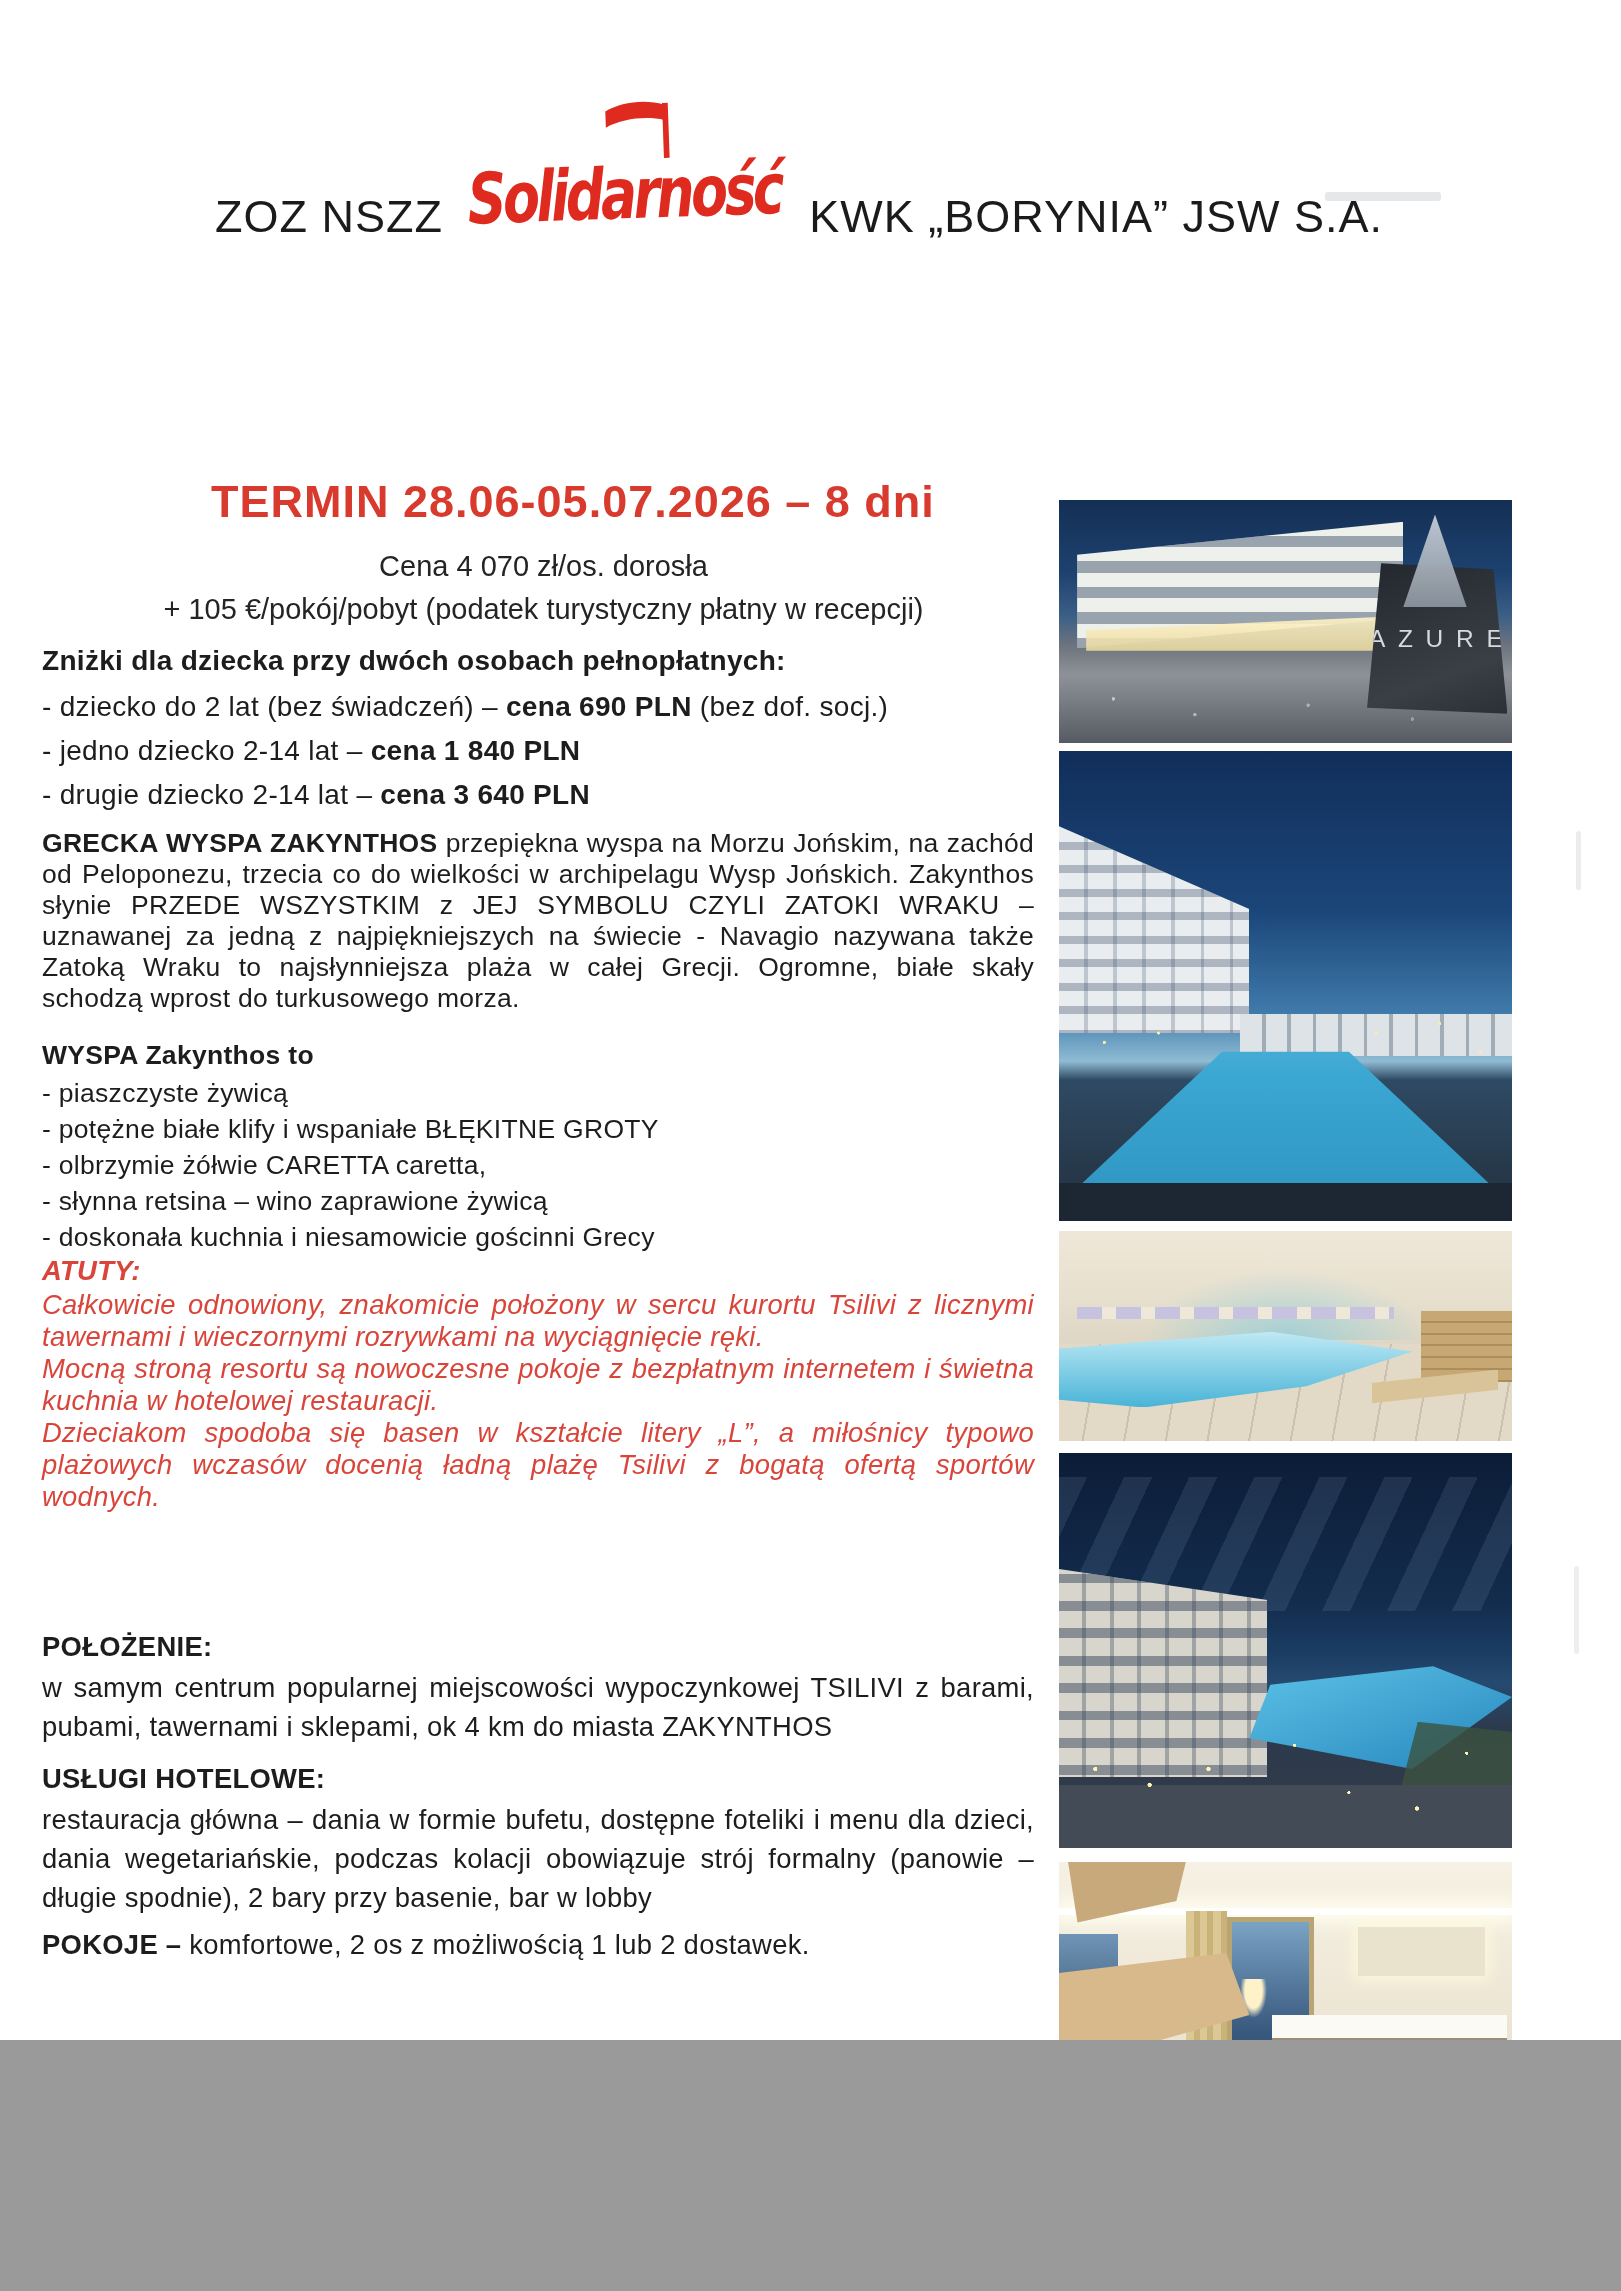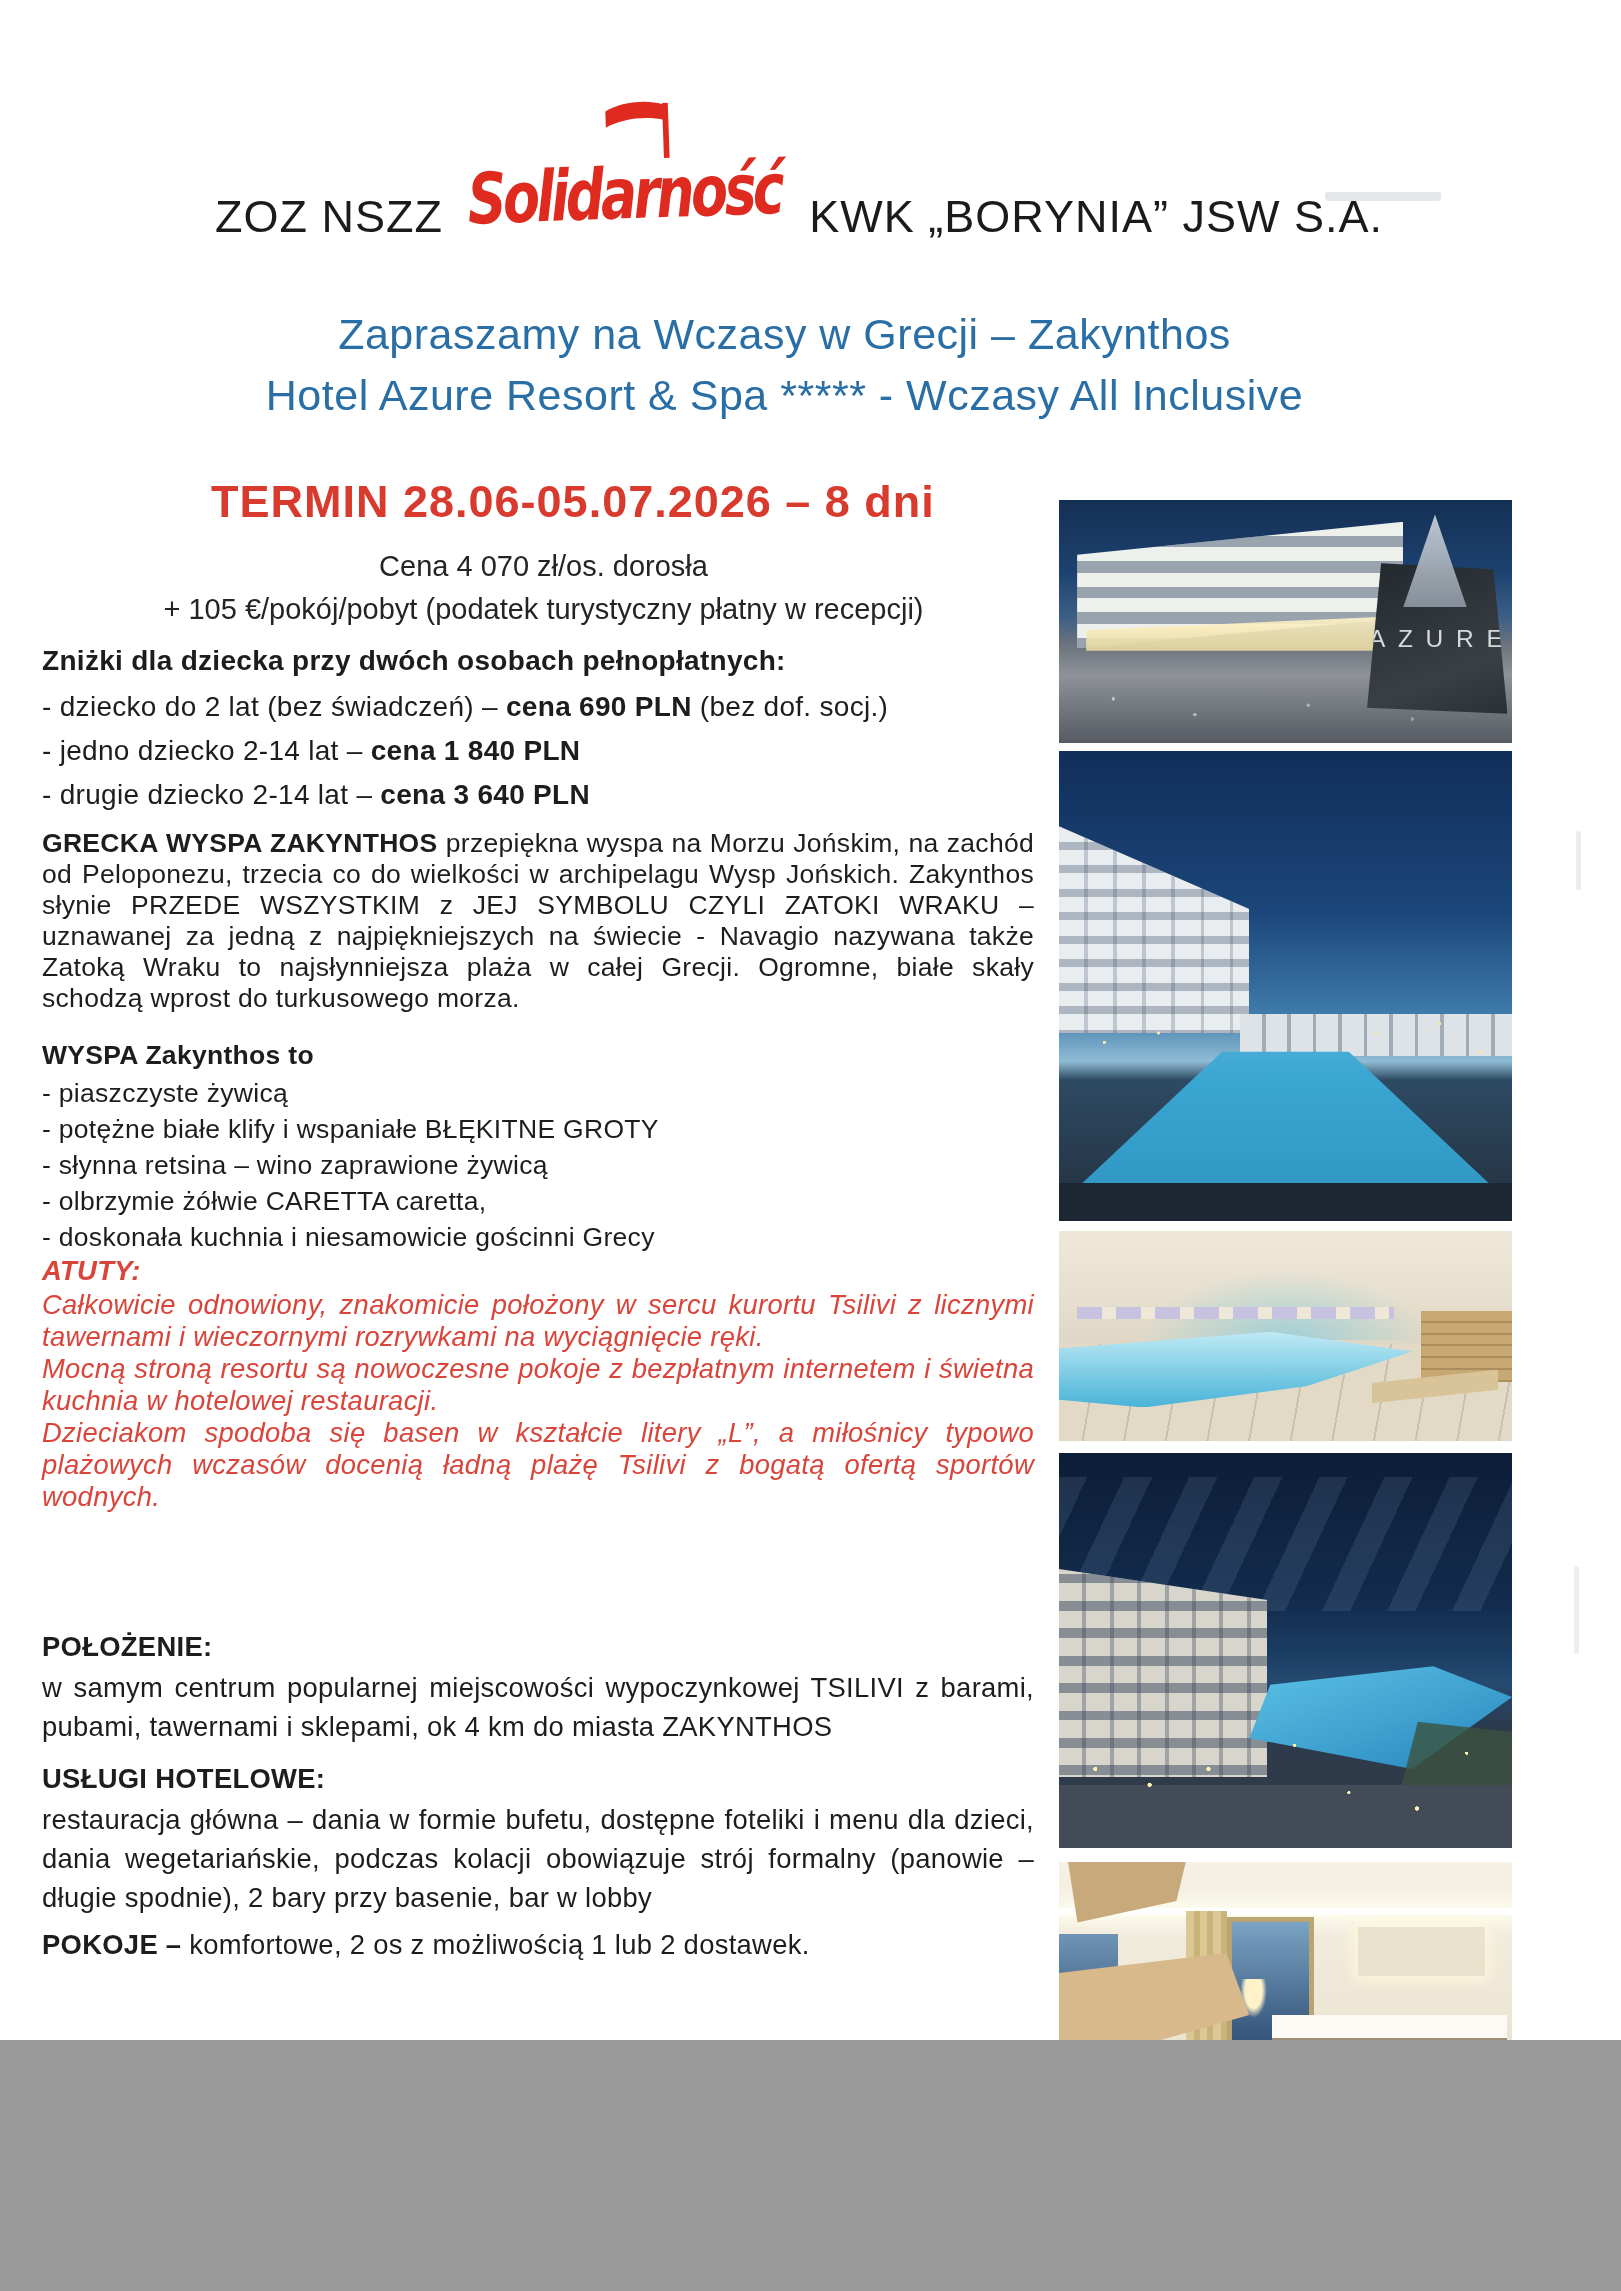--- a/index.html
+++ b/index.html
@@ -160,24 +160,20 @@
         <g transform="rotate(-2 170 80)">
           <path d="M212,8 C192,1 166,4 150,13 L150,30 C168,21 192,19 212,24 Z" fill="#df2b1f"></path>
           <rect x="210" y="6" width="6" height="58" fill="#df2b1f"></rect>
           <text x="2" y="126" font-family="DejaVu Sans, sans-serif" font-size="74" font-weight="bold" font-style="italic" fill="#df2b1f" letter-spacing="-5" textLength="330" lengthAdjust="spacingAndGlyphs">Solidarność</text>
         </g>
       </svg>
     </div>
     <div class="org-name">KWK „BORYNIA” JSW S.A.</div>
   </div>
 
-  <div class="title">
-    <div>Zapraszamy na Wczasy w Grecji – Zakynthos</div>
-    <div>Hotel Azure Resort &amp; Spa ***** - Wczasy All Inclusive</div>
-  </div>
 
   <div class="termin">TERMIN 28.06-05.07.2026 – 8 dni</div>
   <div class="prices">
     <div>Cena 4 070 zł/os. dorosła</div>
     <div>+ 105 €/pokój/pobyt (podatek turystyczny płatny w recepcji)</div>
   </div>
 
   <div class="sect discounts">
     <h3>Zniżki dla dziecka przy dwóch osobach pełnopłatnych:</h3>
     <p><span>- dziecko do 2 lat (bez świadczeń) – </span><span class="b">cena 690 PLN</span><span> (bez dof. socj.)</span></p>
@@ -186,22 +182,22 @@
   </div>
 
   <div class="sect grecka just">
     <p><span class="b">GRECKA WYSPA ZAKYNTHOS</span><span> przepiękna wyspa na Morzu Jońskim, na zachód od Peloponezu, trzecia co do wielkości w archipelagu Wysp Jońskich. Zakynthos słynie PRZEDE WSZYSTKIM z JEJ SYMBOLU CZYLI ZATOKI WRAKU – uznawanej za jedną z najpiękniejszych na świecie -  Navagio nazywana także Zatoką Wraku to najsłynniejsza plaża w całej Grecji. Ogromne, białe skały schodzą wprost do turkusowego morza.</span></p>
   </div>
 
   <div class="sect wyspa">
     <h3>WYSPA Zakynthos to</h3>
     <p>- piaszczyste żywicą</p>
     <p>- potężne białe klify i wspaniałe BŁĘKITNE GROTY</p>
+    <p>- olbrzymie żółwie CARETTA caretta,</p>
     <p>- słynna retsina – wino zaprawione żywicą</p>
-    <p>- olbrzymie żółwie CARETTA caretta,</p>
     <p>- doskonała kuchnia i niesamowicie gościnni Grecy</p>
   </div>
 
   <div class="sect atuty">
     <h3>ATUTY:</h3>
     <p class="just">Całkowicie odnowiony, znakomicie położony w sercu kurortu Tsilivi z licznymi tawernami i wieczornymi rozrywkami na wyciągnięcie ręki.</p>
     <p class="just">Mocną stroną resortu są nowoczesne pokoje z bezpłatnym internetem i świetna kuchnia w hotelowej restauracji.</p>
     <p class="just">Dzieciakom spodoba się basen w kształcie litery „L”, a miłośnicy typowo plażowych wczasów docenią ładną plażę Tsilivi z bogatą ofertą sportów wodnych.</p>
   </div>
 

